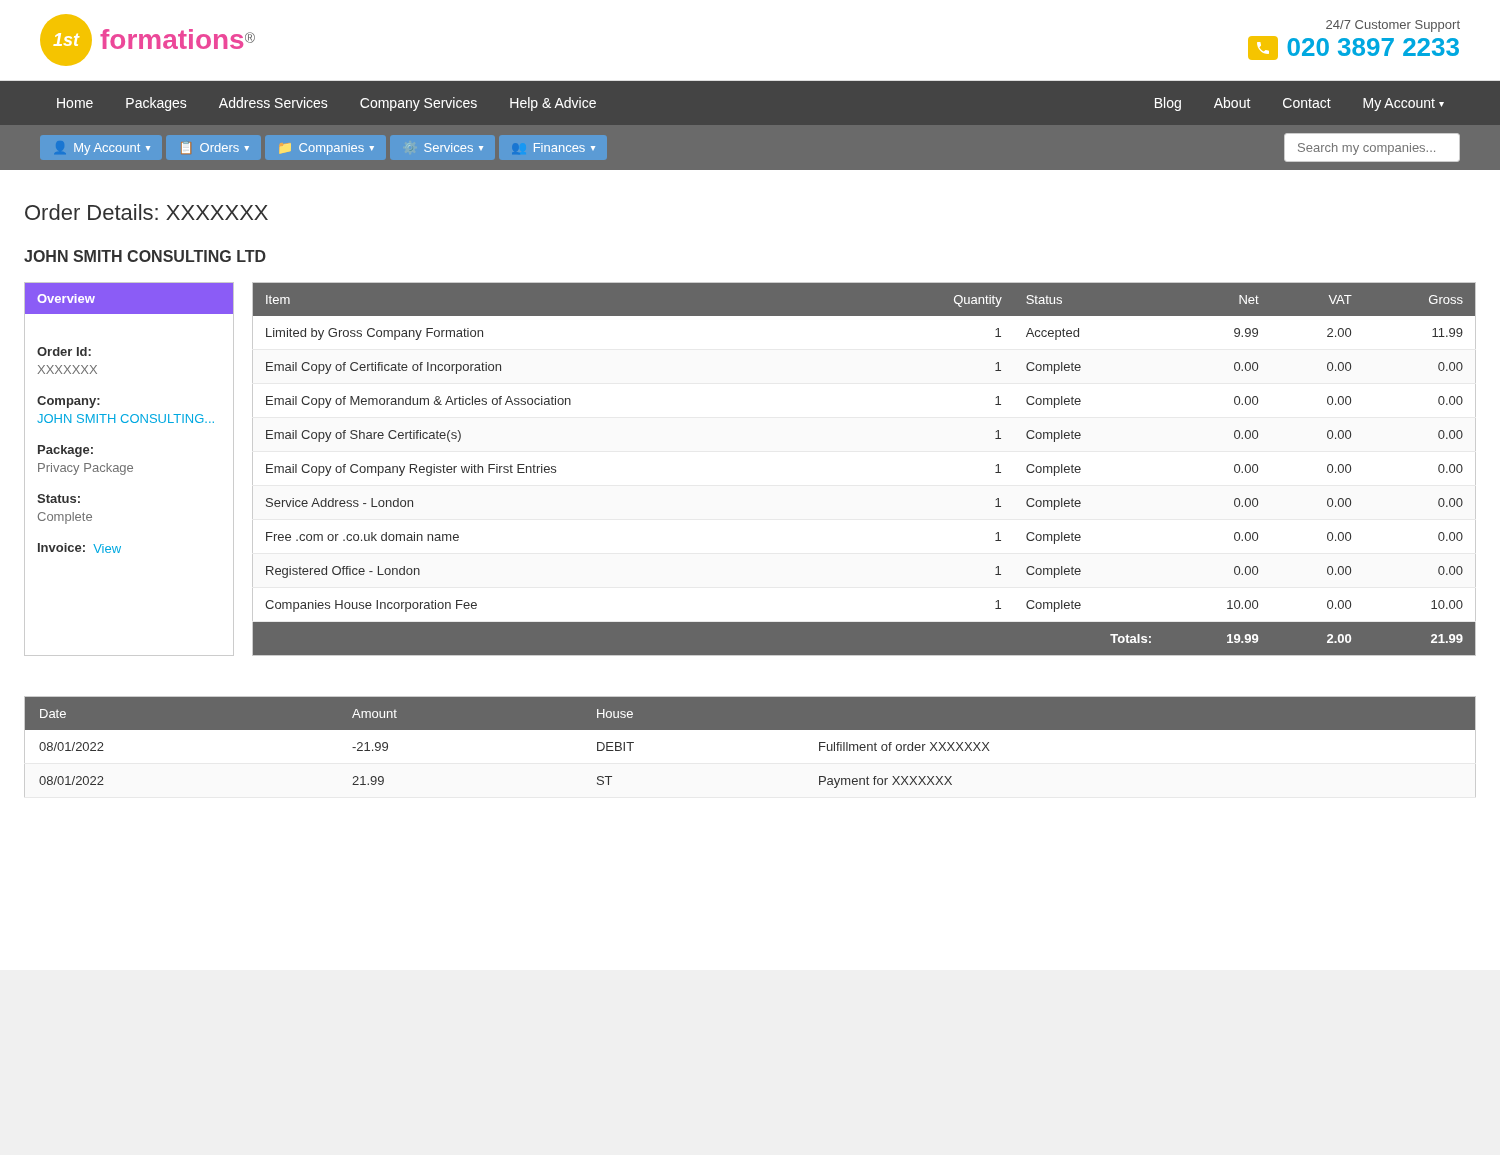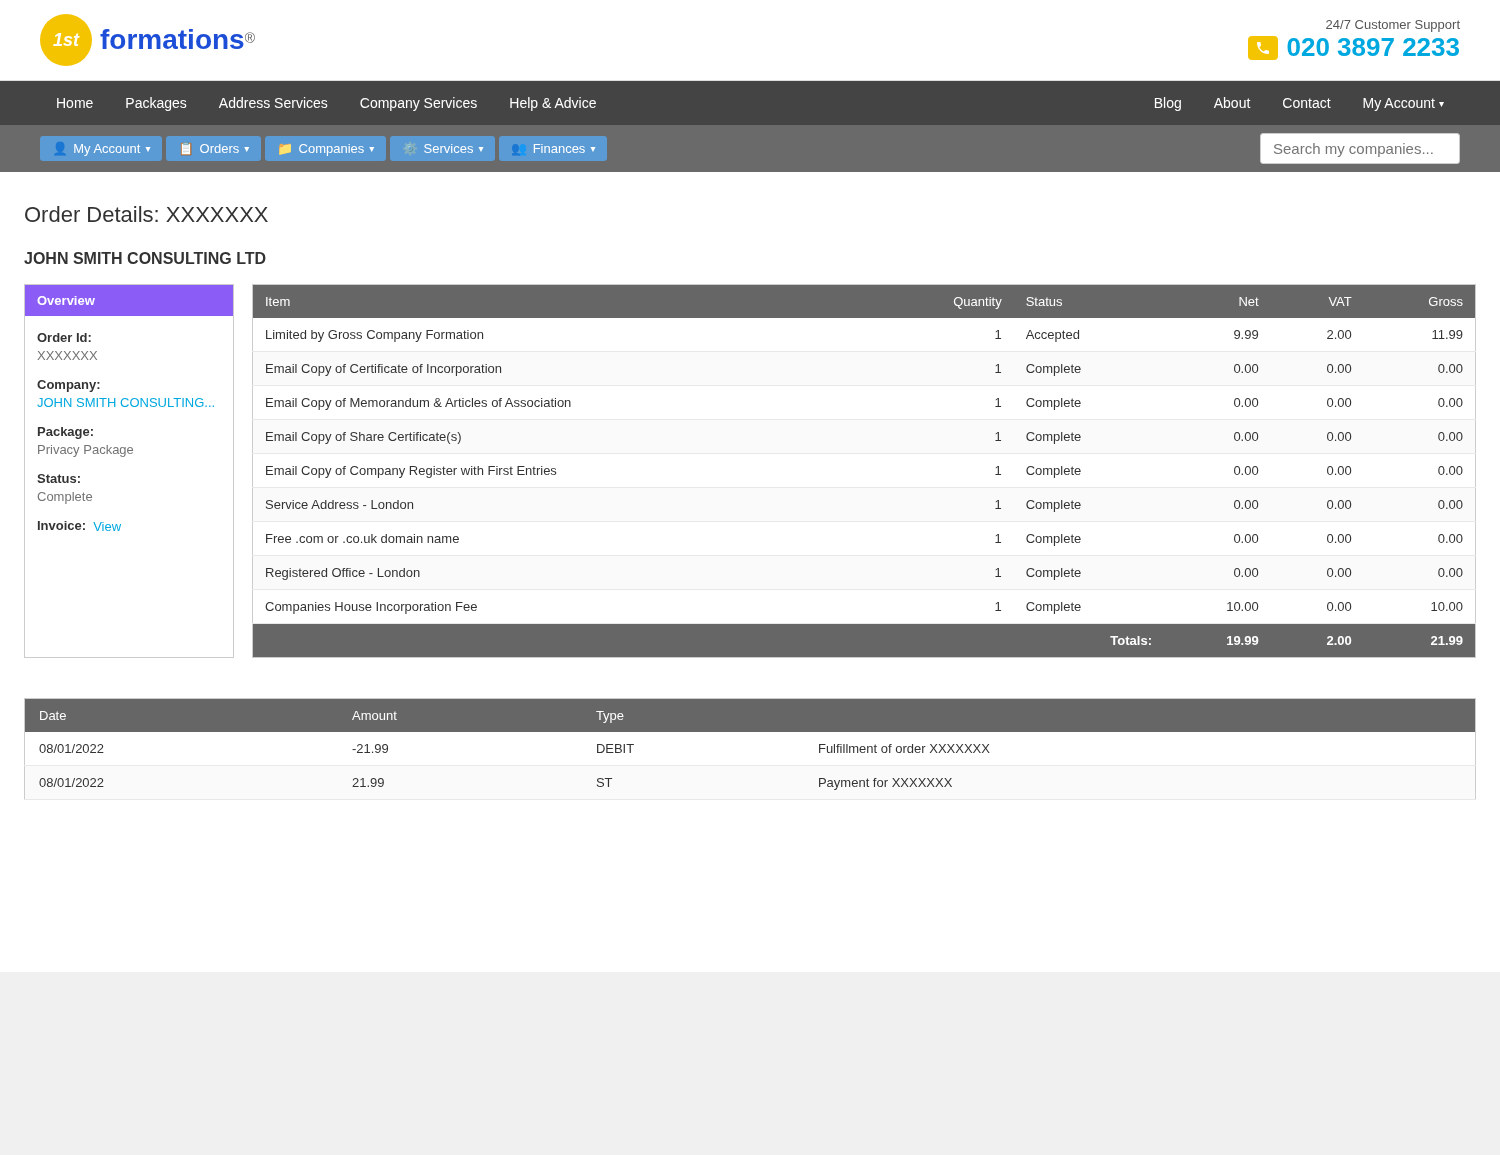--- a/index.html
+++ b/index.html
@@ -118,22 +118,22 @@
       font-size: 13px;
       display: inline-flex;
       align-items: center;
       gap: 5px;
       border: none;
     }
     .sub-nav-search input {
       padding: 6px 12px;
       border: 1px solid #ccc;
       border-radius: 3px;
-      width: 200px;
-      font-size: 15px;
+      width: 176px;
+      font-size: 13px;
       color: #999;
     }
 
     
     .page-content {
       background: #fff;
       margin: 0;
       padding: 30px 24px 40px;
       min-height: 800px;
     }
@@ -169,20 +169,21 @@
       color: #fff;
       padding: 8px 12px;
       font-size: 13px;
       font-weight: bold;
     }
     .overview-body {
       padding: 14px 12px;
     }
     .overview-row {
       margin-bottom: 14px;
+      margin-top: 16px;
     }
     .overview-row label {
       font-weight: bold;
       display: block;
       margin-bottom: 2px;
       font-size: 13px;
     }
     .overview-row .value {
       font-size: 13px;
       color: #737373;
@@ -280,21 +281,21 @@
 <body>
 
 <header class="site-header">
   <div class="logo-area">
     <div class="logo-circle">
       <div class="logo-circle-inner">
         <span style="color:#fff;font-weight:900;font-size:18px;font-style:italic;">1st</span>
       </div>
     </div>
     <div>
-      <span style="font-size:28px;font-weight:600;color:#1d4ed8;">formations</span><span style="font-size:14px;color:#666;vertical-align:super;">®</span>
+      <span style="font-size:28px;font-weight:600;color:#ec4899;">formations</span><span style="font-size:14px;color:#666;vertical-align:super;">®</span>
     </div>
   </div>
   <div class="support-area">
     <div class="support-label">24/7 Customer Support</div>
     <div class="support-phone">
       <span class="phone-icon-box">
         <svg width="16" height="16" viewBox="0 0 24 24" fill="white">
             <path d="M6.6 10.8c1.4 2.8 3.8 5.1 6.6 6.6l2.2-2.2c.3-.3.7-.4 1-.2 1.1.4 2.3.6 3.6.6.6 0 1 .4 1 1V20c0 .6-.4 1-1 1-9.4 0-17-7.6-17-17 0-.6.4-1 1-1h3.5c.6 0 1 .4 1 1 0 1.3.2 2.5.6 3.6.1.3 0 .7-.2 1L6.6 10.8z"></path>
           </svg>
       </span>
@@ -486,21 +487,21 @@
       </table>
     </div>
   </div>
 
   <div class="payments-section">
     <table class="payments-table">
       <thead>
         <tr>
           <th>Date</th>
           <th>Amount</th>
-          <th>Type</th>
+          <th>House</th>
           <th></th>
         </tr>
       </thead>
       <tbody id="payment-rows">
           <tr>
       <td>08/01/2022</td>
       <td>-21.99</td>
       <td>DEBIT</td>
       <td>Fulfillment of order XXXXXXX</td>
     </tr>

